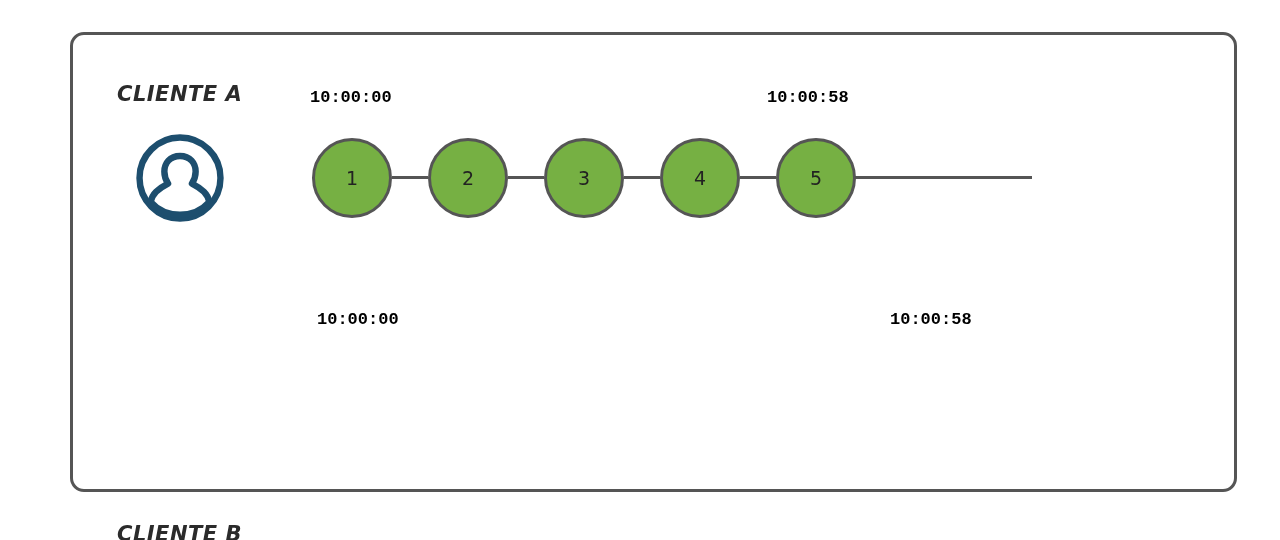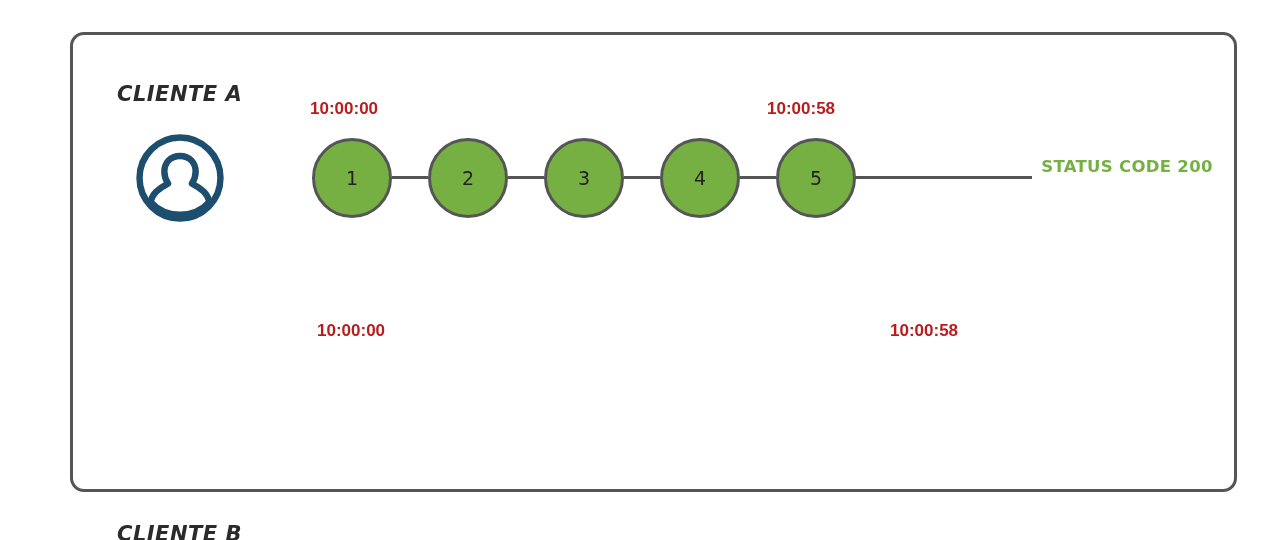--- a/index.html
+++ b/index.html
@@ -64,27 +64,26 @@
     position: absolute;
     left: 122px;
     width: 92px;
     height: 92px;
   }
   #row-a .avatar { top: 132px; }
 
   
   .timestamp {
     position: absolute;
-    font-family: Liberation Sans, sans-serif;
+    font-family: Liberation Mono, monospace;
     font-weight: 700;
     font-size: 17px;
-    color: #b91c1c;
+    color: #000000;
     white-space: nowrap;
     letter-spacing: 0px;
-    margin-top: 11px;
   }
 
   
   .chain {
     position: absolute;
     left: 0;
     width: 100%;
     height: 120px;
   }
   #row-a .chain { top: 118px; }
@@ -162,21 +161,20 @@
       <div class="connector" style="left:840px; width:180px;"></div>
 
       <div class="node green" style="left:300px;">1</div>
       <div class="node green" style="left:416px;">2</div>
       <div class="node green" style="left:532px;">3</div>
       <div class="node green" style="left:648px;">4</div>
       <div class="node green" style="left:764px;">5</div>
     </div>
 
     <div class="status" id="status-a">
-      <span class="line1">STATUS CODE 200</span>
     </div>
   </div>
 
   <div class="row" id="row-b">
 
     <div class="client-label">CLIENTE B</div>
 
     <div class="timestamp" style="left:305px; top:85px;">10:00:00</div>
 
     <div class="timestamp" style="left:878px; top:85px;">10:00:58</div>

